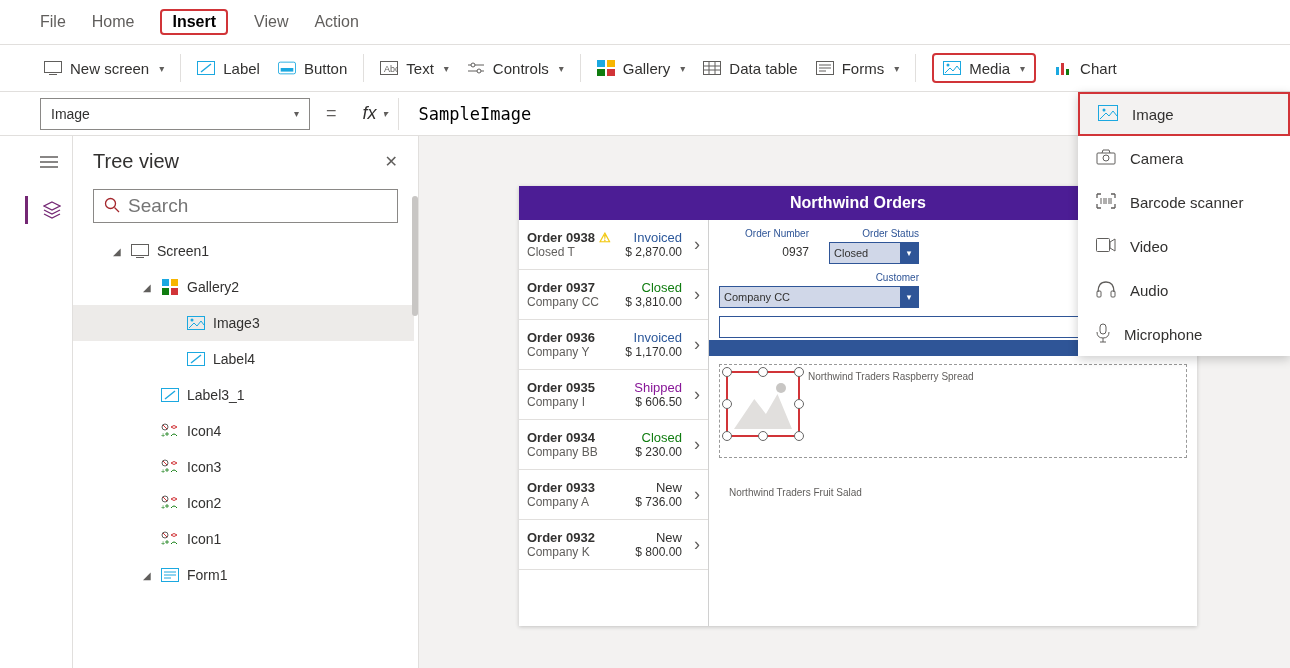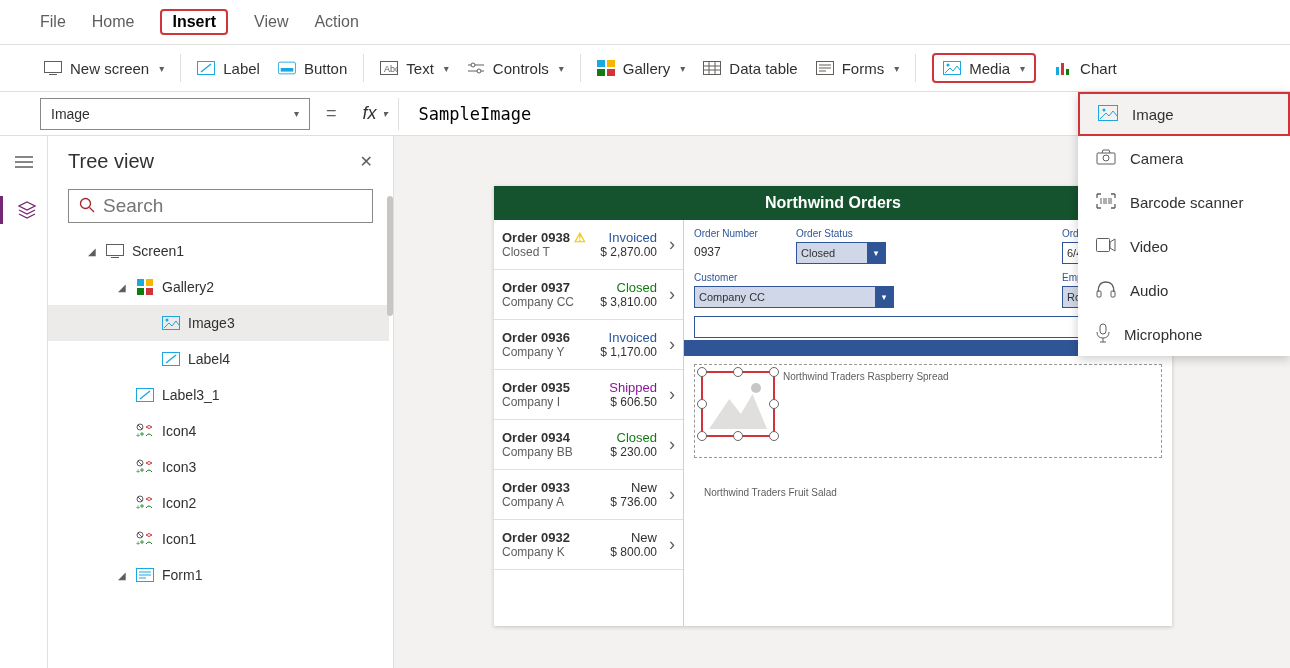--- a/index.html
+++ b/index.html
@@ -21,21 +21,21 @@
   .chev { font-size: 10px; color: #605e5c; margin-left: 2px; }
 
   
   .formula-row { display: flex; align-items: center; height: 44px; padding: 6px 40px; gap: 10px; border-bottom: 1px solid #e1dfdd; }
   .prop-select { width: 270px; height: 32px; border: 1px solid #8a8886; display: flex; align-items: center; padding: 0 10px; justify-content: space-between; background: #fff; }
   .eq { font-size: 18px; color: #605e5c; padding: 0 6px; }
   .fx-btn { display: flex; align-items: center; gap: 4px; font-style: italic; font-family: "Times New Roman", serif; font-size: 18px; padding: 0 10px; border-right: 1px solid #e1dfdd; height: 32px; }
   .formula-input { flex: 1; height: 32px; border: none; padding: 0 10px; font-family: Consolas, monospace; font-size: 17px; outline: none; }
 
   
-  .main { display: flex; height: calc(100% - 136px); }
+  .main { display: flex; height: calc(100% - 136px); padding-left: 25px; }
   .rail { width: 48px; border-right: 1px solid #e1dfdd; display: flex; flex-direction: column; align-items: center; padding-top: 12px; gap: 20px; }
   .rail-item { width: 28px; height: 28px; display:flex; align-items:center; justify-content:center; cursor:pointer; }
   .rail-item.active { border-left: 3px solid #742774; width: 48px; padding-left: 3px; }
 
   
   .tree-panel { width: 346px; border-right: 1px solid #e1dfdd; display: flex; flex-direction: column; position: relative; }
   .tree-head { display: flex; align-items: center; justify-content: space-between; padding: 14px 20px 10px; }
   .tree-title { font-size: 20px; font-weight: 400; }
   .tree-close { font-size: 16px; color: #605e5c; cursor:pointer; }
   .search-box { margin: 6px 20px 10px; height: 34px; border: 1px solid #8a8886; display: flex; align-items: center; padding: 0 10px; gap: 8px; }
@@ -46,40 +46,40 @@
   .tree-indent-1 { padding-left: 40px; }
   .tree-indent-2 { padding-left: 70px; }
   .tree-indent-3 { padding-left: 96px; }
   .tree-toggle { font-size: 10px; color: #605e5c; width: 10px; }
   .tree-icon { width: 18px; height: 18px; display:inline-flex; align-items:center; justify-content:center; }
   .tree-scrollbar-thumb { position:absolute; right:0; top:60px; width:6px; height:120px; background:#c8c6c4; border-radius:3px; }
 
   
   .canvas { flex: 1; background: #f3f2f1; position: relative; }
   .app-frame { position: absolute; left: 100px; top: 50px; width: 678px; height: 440px; background: #fff; box-shadow: 0 1px 4px rgba(0,0,0,0.2); }
-  .app-header { height: 34px; background: #14532d; color: #fff; display: flex; align-items: center; justify-content: center; position: relative; font-weight: 600; font-size: 16px; }
+  .app-header { height: 34px; background: #4c1d95; color: #fff; display: flex; align-items: center; justify-content: center; position: relative; font-weight: 600; font-size: 16px; }
   .app-header .trash { position:absolute; right:8px; top:6px; }
   .app-body { display: flex; height: calc(100% - 34px); }
   .order-list { width: 190px; border-right: 1px solid #d0d0d0; overflow:hidden; }
   .order-item { height: 50px; border-bottom: 1px solid #e1dfdd; display:flex; align-items:center; padding: 4px 8px; gap:6px; position:relative; }
   .order-left { flex:1; }
   .order-title { font-size: 13px; font-weight: 600; }
   .order-company { font-size: 12px; color: #605e5c; }
   .order-right { text-align:right; margin-right:6px;}
   .order-status { font-size: 13px; }
   .order-price { font-size: 12px; color:#323130; }
   .st-invoiced { color:#2b579a; }
   .st-closed { color:#107c10; }
   .st-shipped { color:#881798; }
   .st-new { color:#323130; }
   .order-arrow { color:#605e5c; font-size:18px; }
   .warn { color:#f2c811; margin-left:4px; }
 
   .detail { flex:1; padding: 8px 10px; position:relative; font-size:11px; }
-  .detail-row { display:flex; gap:12px; margin-bottom:8px; }
+  .detail-row { display:flex; gap:20px; margin-bottom:8px;text-align:right; }
   .detail-field { display:flex; flex-direction:column; gap:3px; }
   .detail-label { font-size:10px; color:#2f5597; }
   .detail-input { height:22px; border:1px solid #2f5597; padding:0 4px; font-size:11px; background:#fff; display:flex; align-items:center; justify-content:space-between; }
   .detail-input.dark { background:#d0d7e8; }
   .dd-arrow { width:18px; height:100%; background:#2f5597; color:#fff; display:flex; align-items:center; justify-content:center; font-size:9px; margin-right:-4px; }
   .date-icon { width:18px; height:100%; background:#8faadc; display:flex; align-items:center; justify-content:center; margin-right:-4px; }
   .blue-bar { height:16px; background:#2f5597; margin: 2px -10px 8px; }
   .sub-gallery { border:1px dashed #999; padding:6px; }
   .sub-item { display:flex; align-items:flex-start; gap:8px; height:80px; }
   .img-sel { width:74px; height:66px; border:2px solid #d13438; position:relative; padding:6px; }

